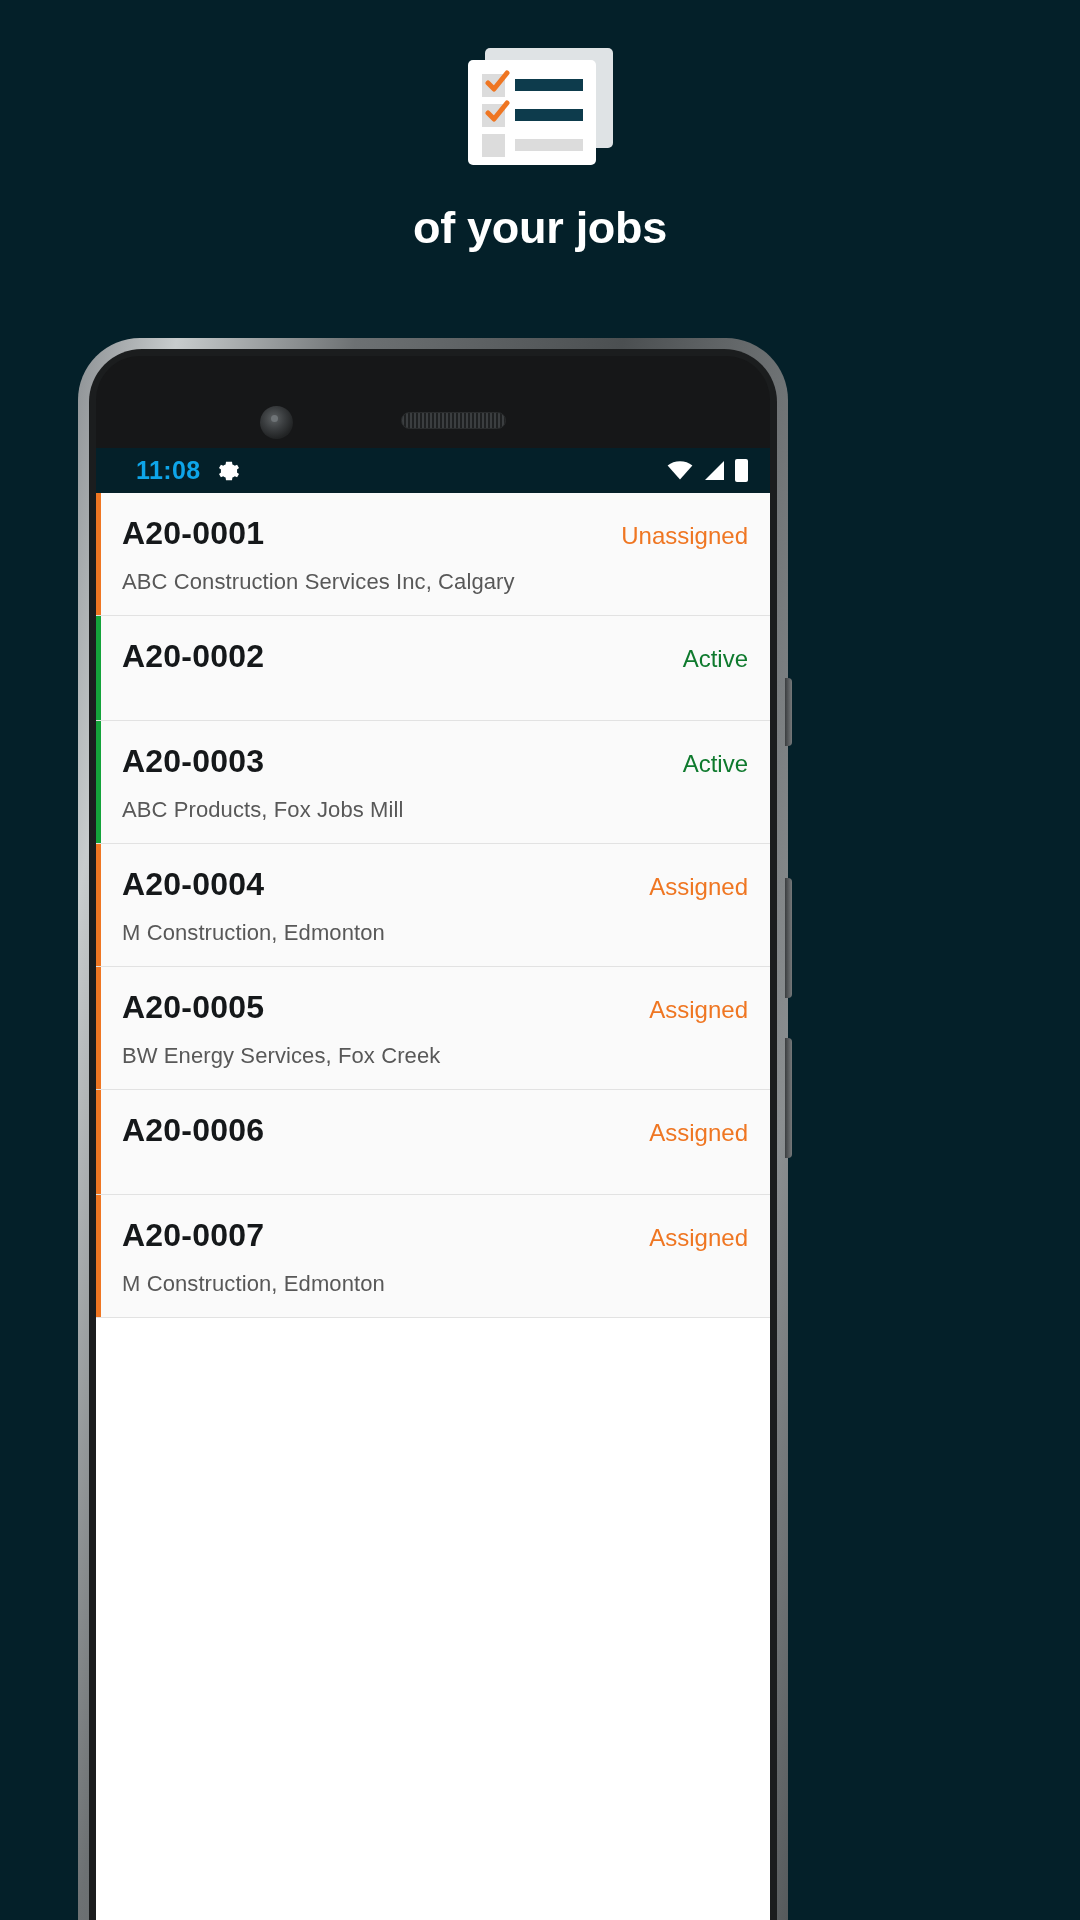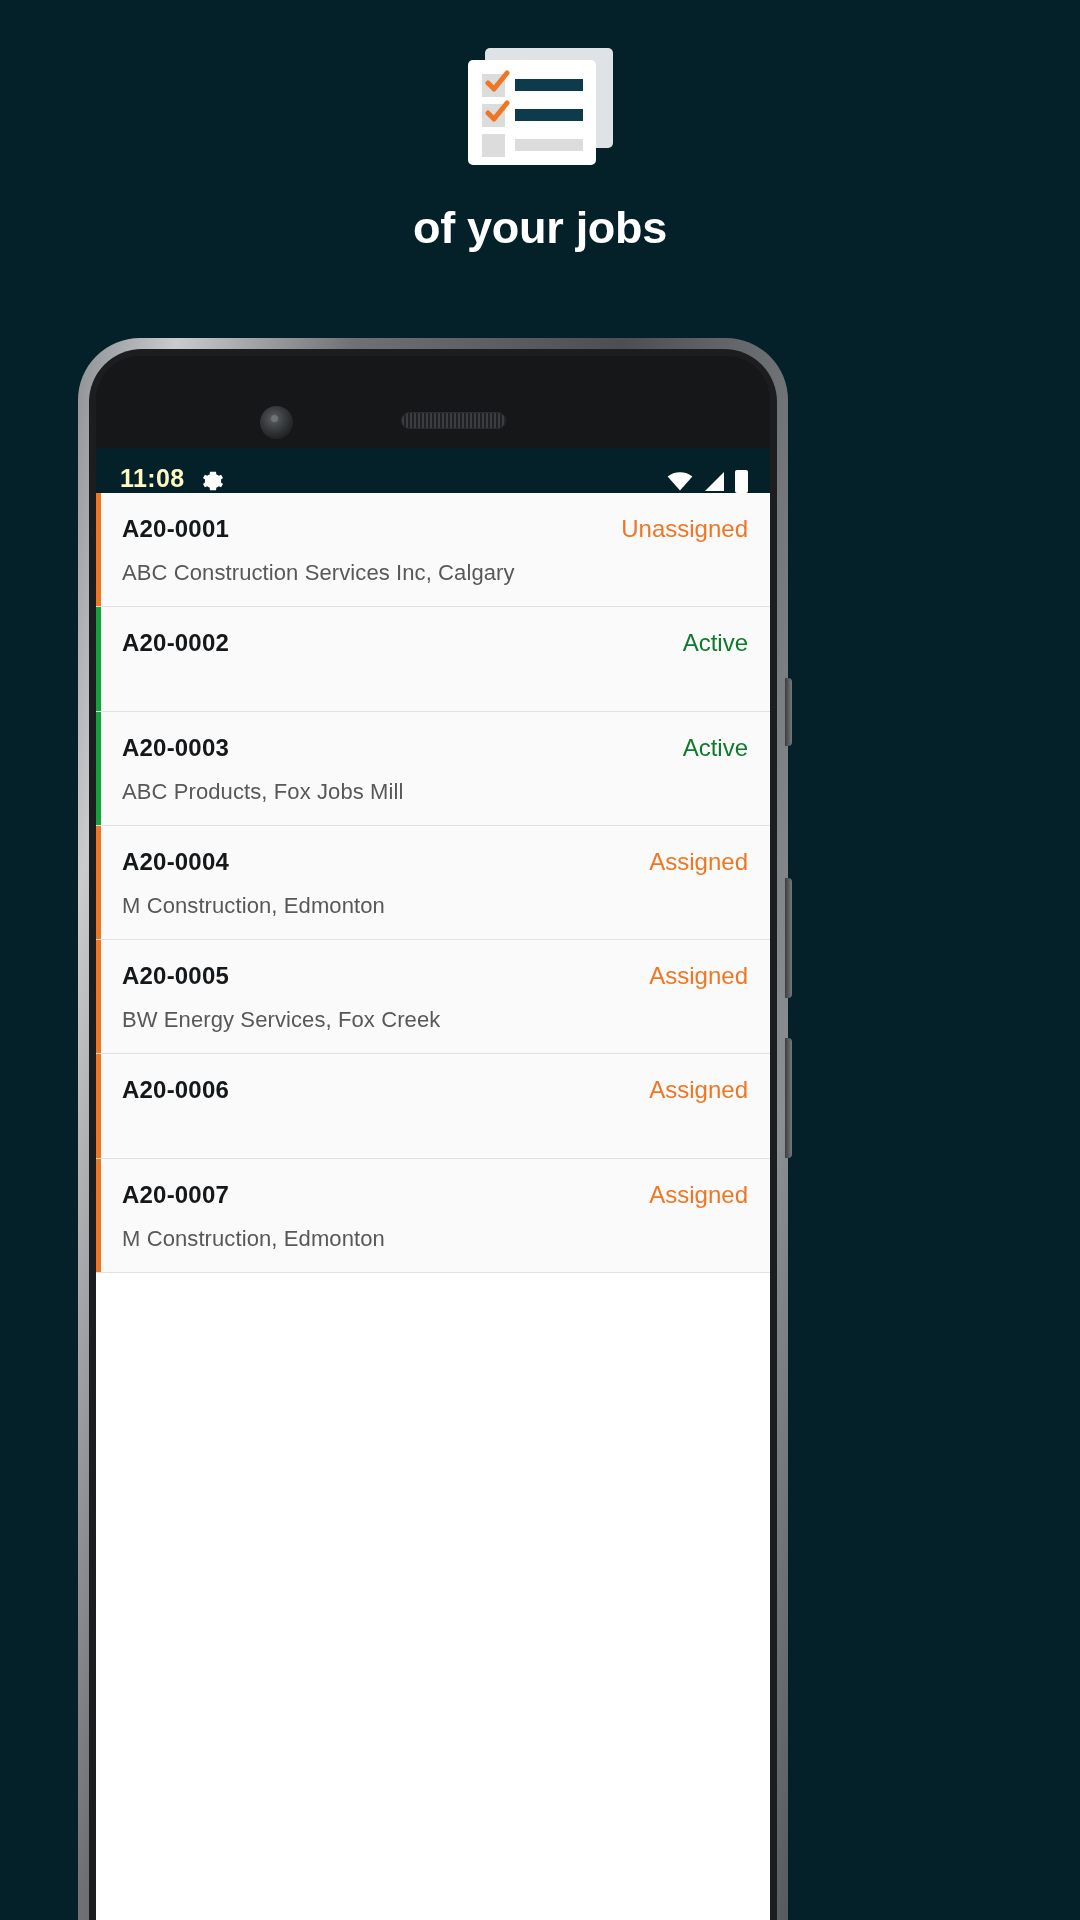--- a/index.html
+++ b/index.html
@@ -110,23 +110,23 @@
   .btn-side.b3 { top:700px; height:120px; }
 
   
   .app {
     position:absolute; left:18px; right:18px; top:110px; bottom:0;
     background:#ffffff;
     overflow:hidden;
   }
   .statusbar {
     height:45px; background:#042029;
-    display:flex; align-items:flex-end;
-    padding:0 22px 0 24px;
-    color:#fef9c3;
+    display:flex; align-items:center;
+    padding:0 22px 0 40px;
+    color:#0ea5e9;
   }
   .sb-time { font-size:25px; font-weight:bold; letter-spacing:0.4px; }
   .sb-gear { margin-left:16px; display:flex; align-items:center; }
   .sb-spacer { flex:1; }
   .sb-right { display:flex; align-items:center; gap:9px; }
   .sb-batt {
     width:13px; height:23px; border-radius:2px;
     background:#fff;
   }
 
@@ -150,21 +150,21 @@
     background:#fafafa;
     border-bottom:1px solid #e2e2e2;
     padding:22px 22px 20px 26px;
     min-height:105px;
   }
   .row .accent {
     position:absolute; left:0; top:0; bottom:0; width:5px;
   }
   .row-top { display:flex; align-items:baseline; }
   .row-id {
-    font-size:24px; font-weight:bold; color:#15181a;
+    font-size:32px; font-weight:bold; color:#15181a;
     letter-spacing:0.2px;
   }
   .row-spacer { flex:1; }
   .row-status { font-size:24px; font-weight:500; }
   .row-sub {
     margin-top:17px;
     font-size:22px; color:#585858;
     letter-spacing:0.1px;
   }
   .list-tail { background:#ffffff; height:300px; }

